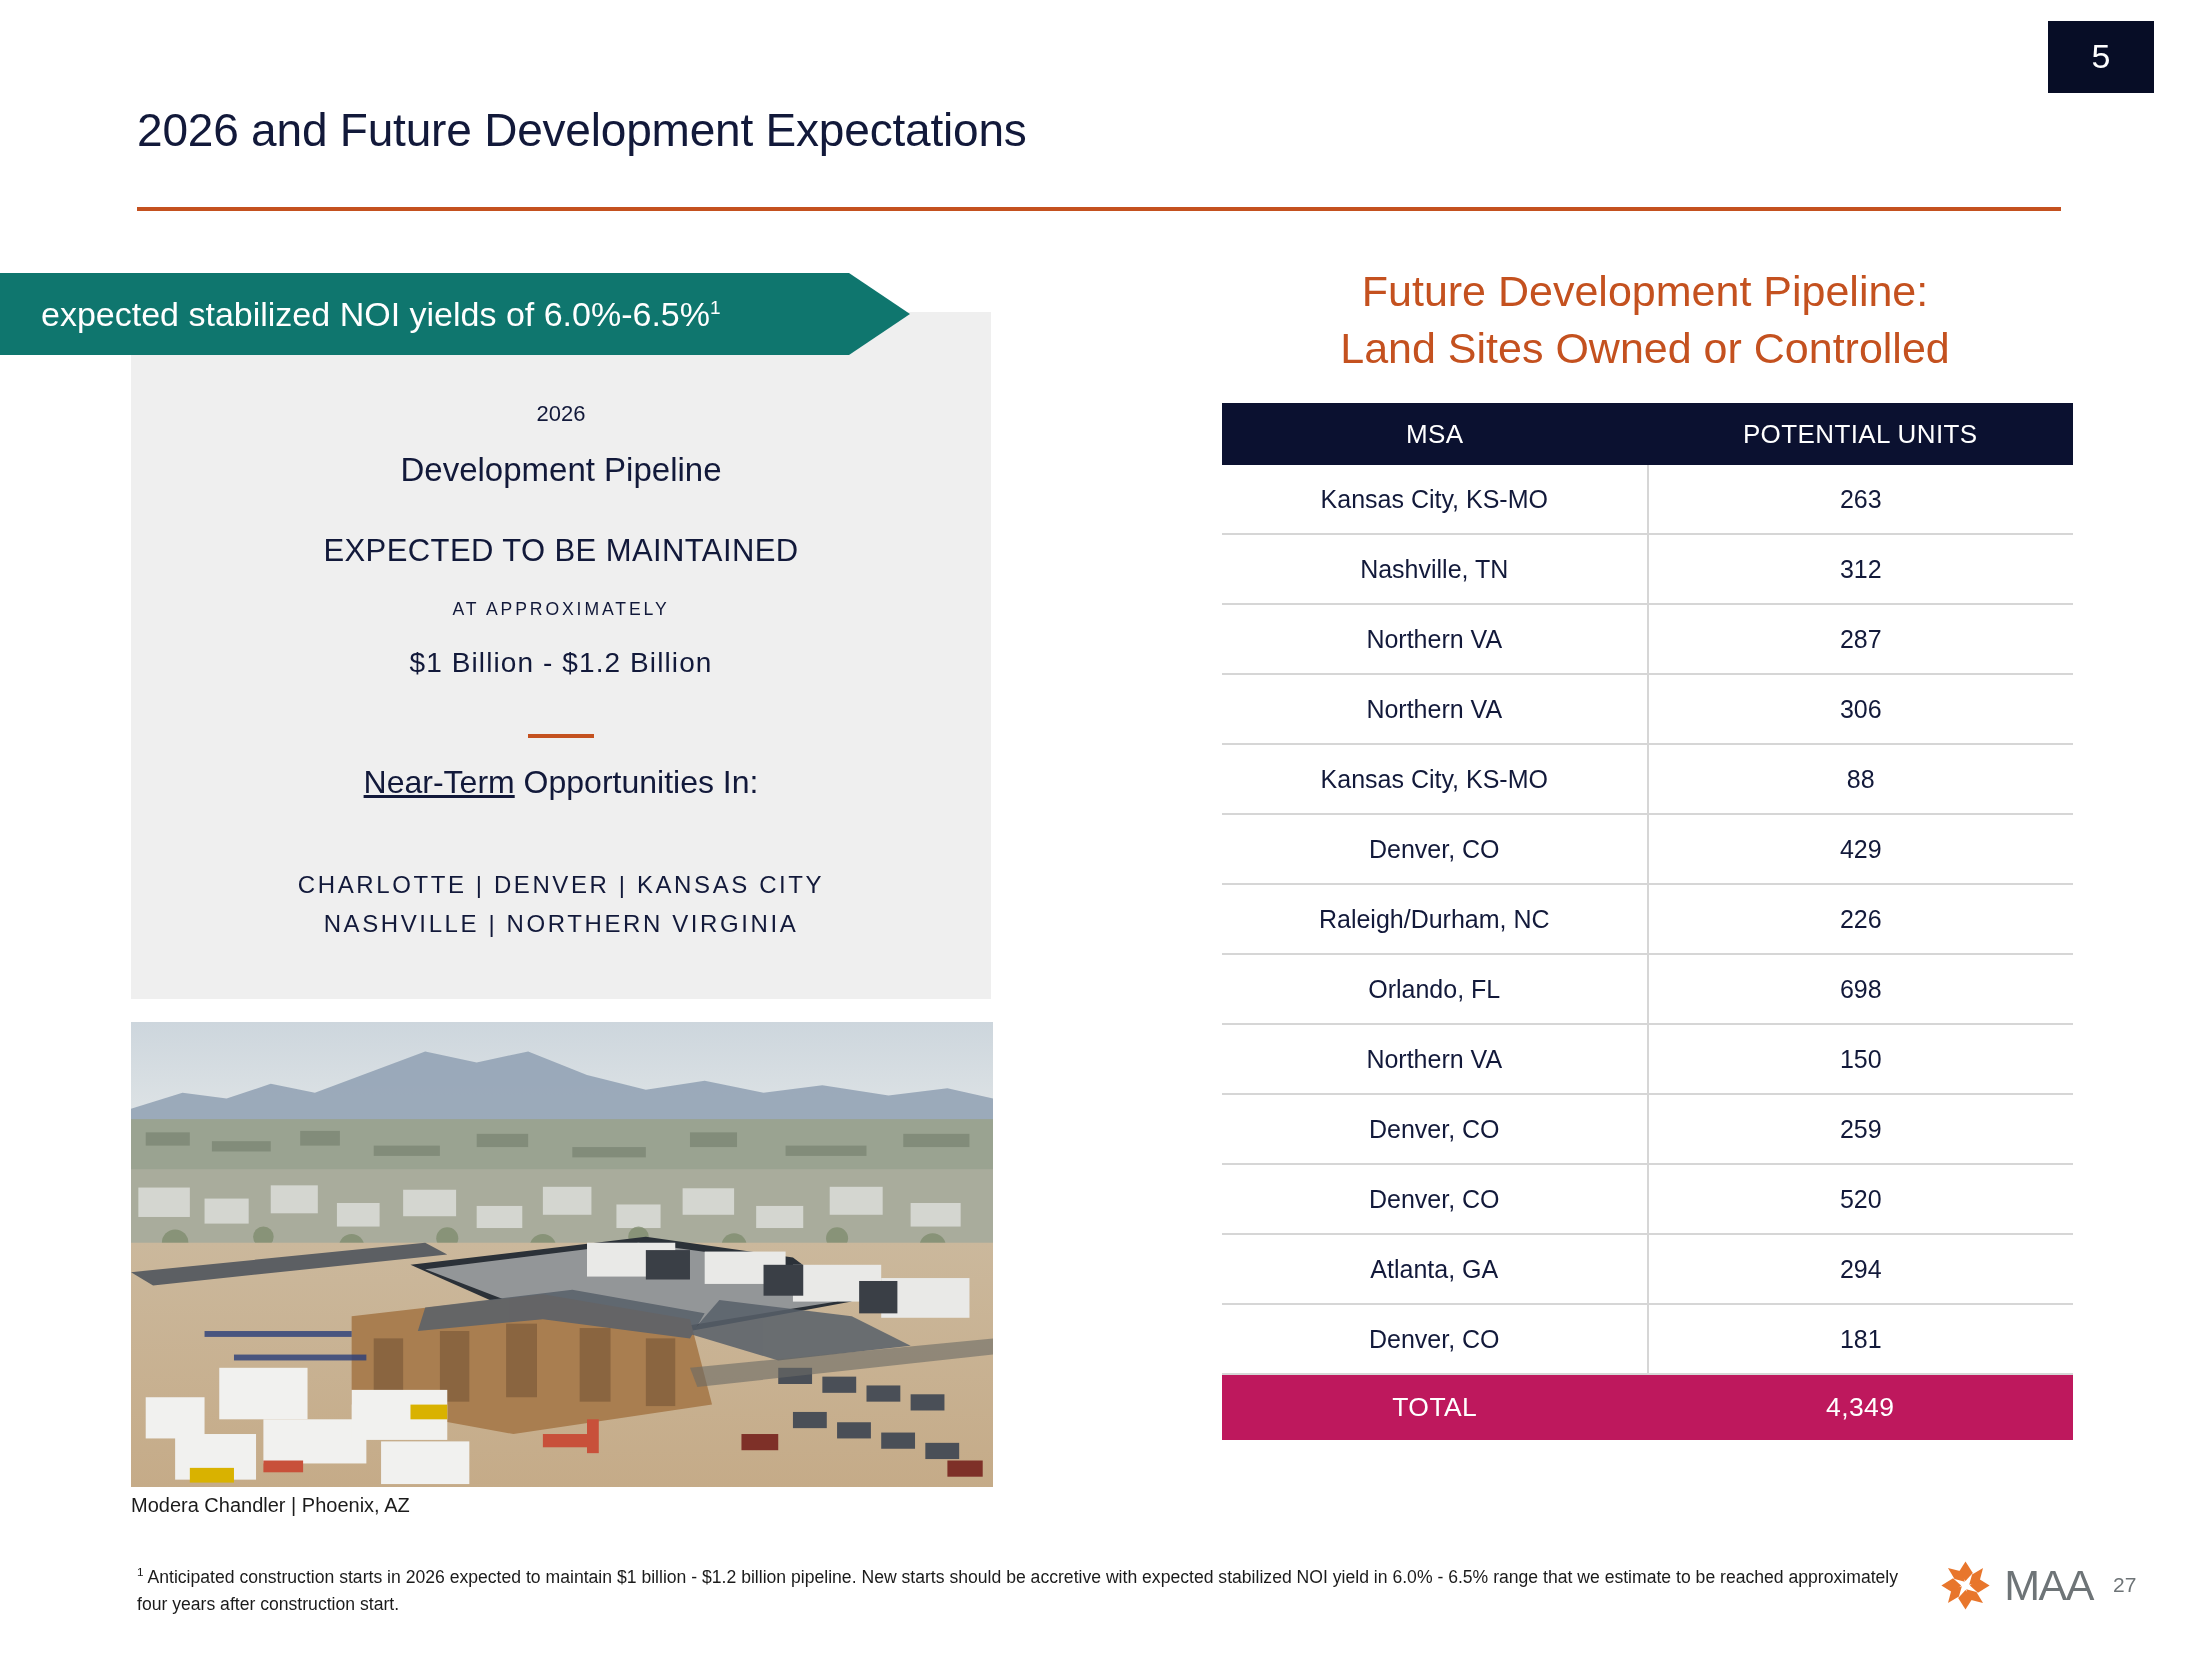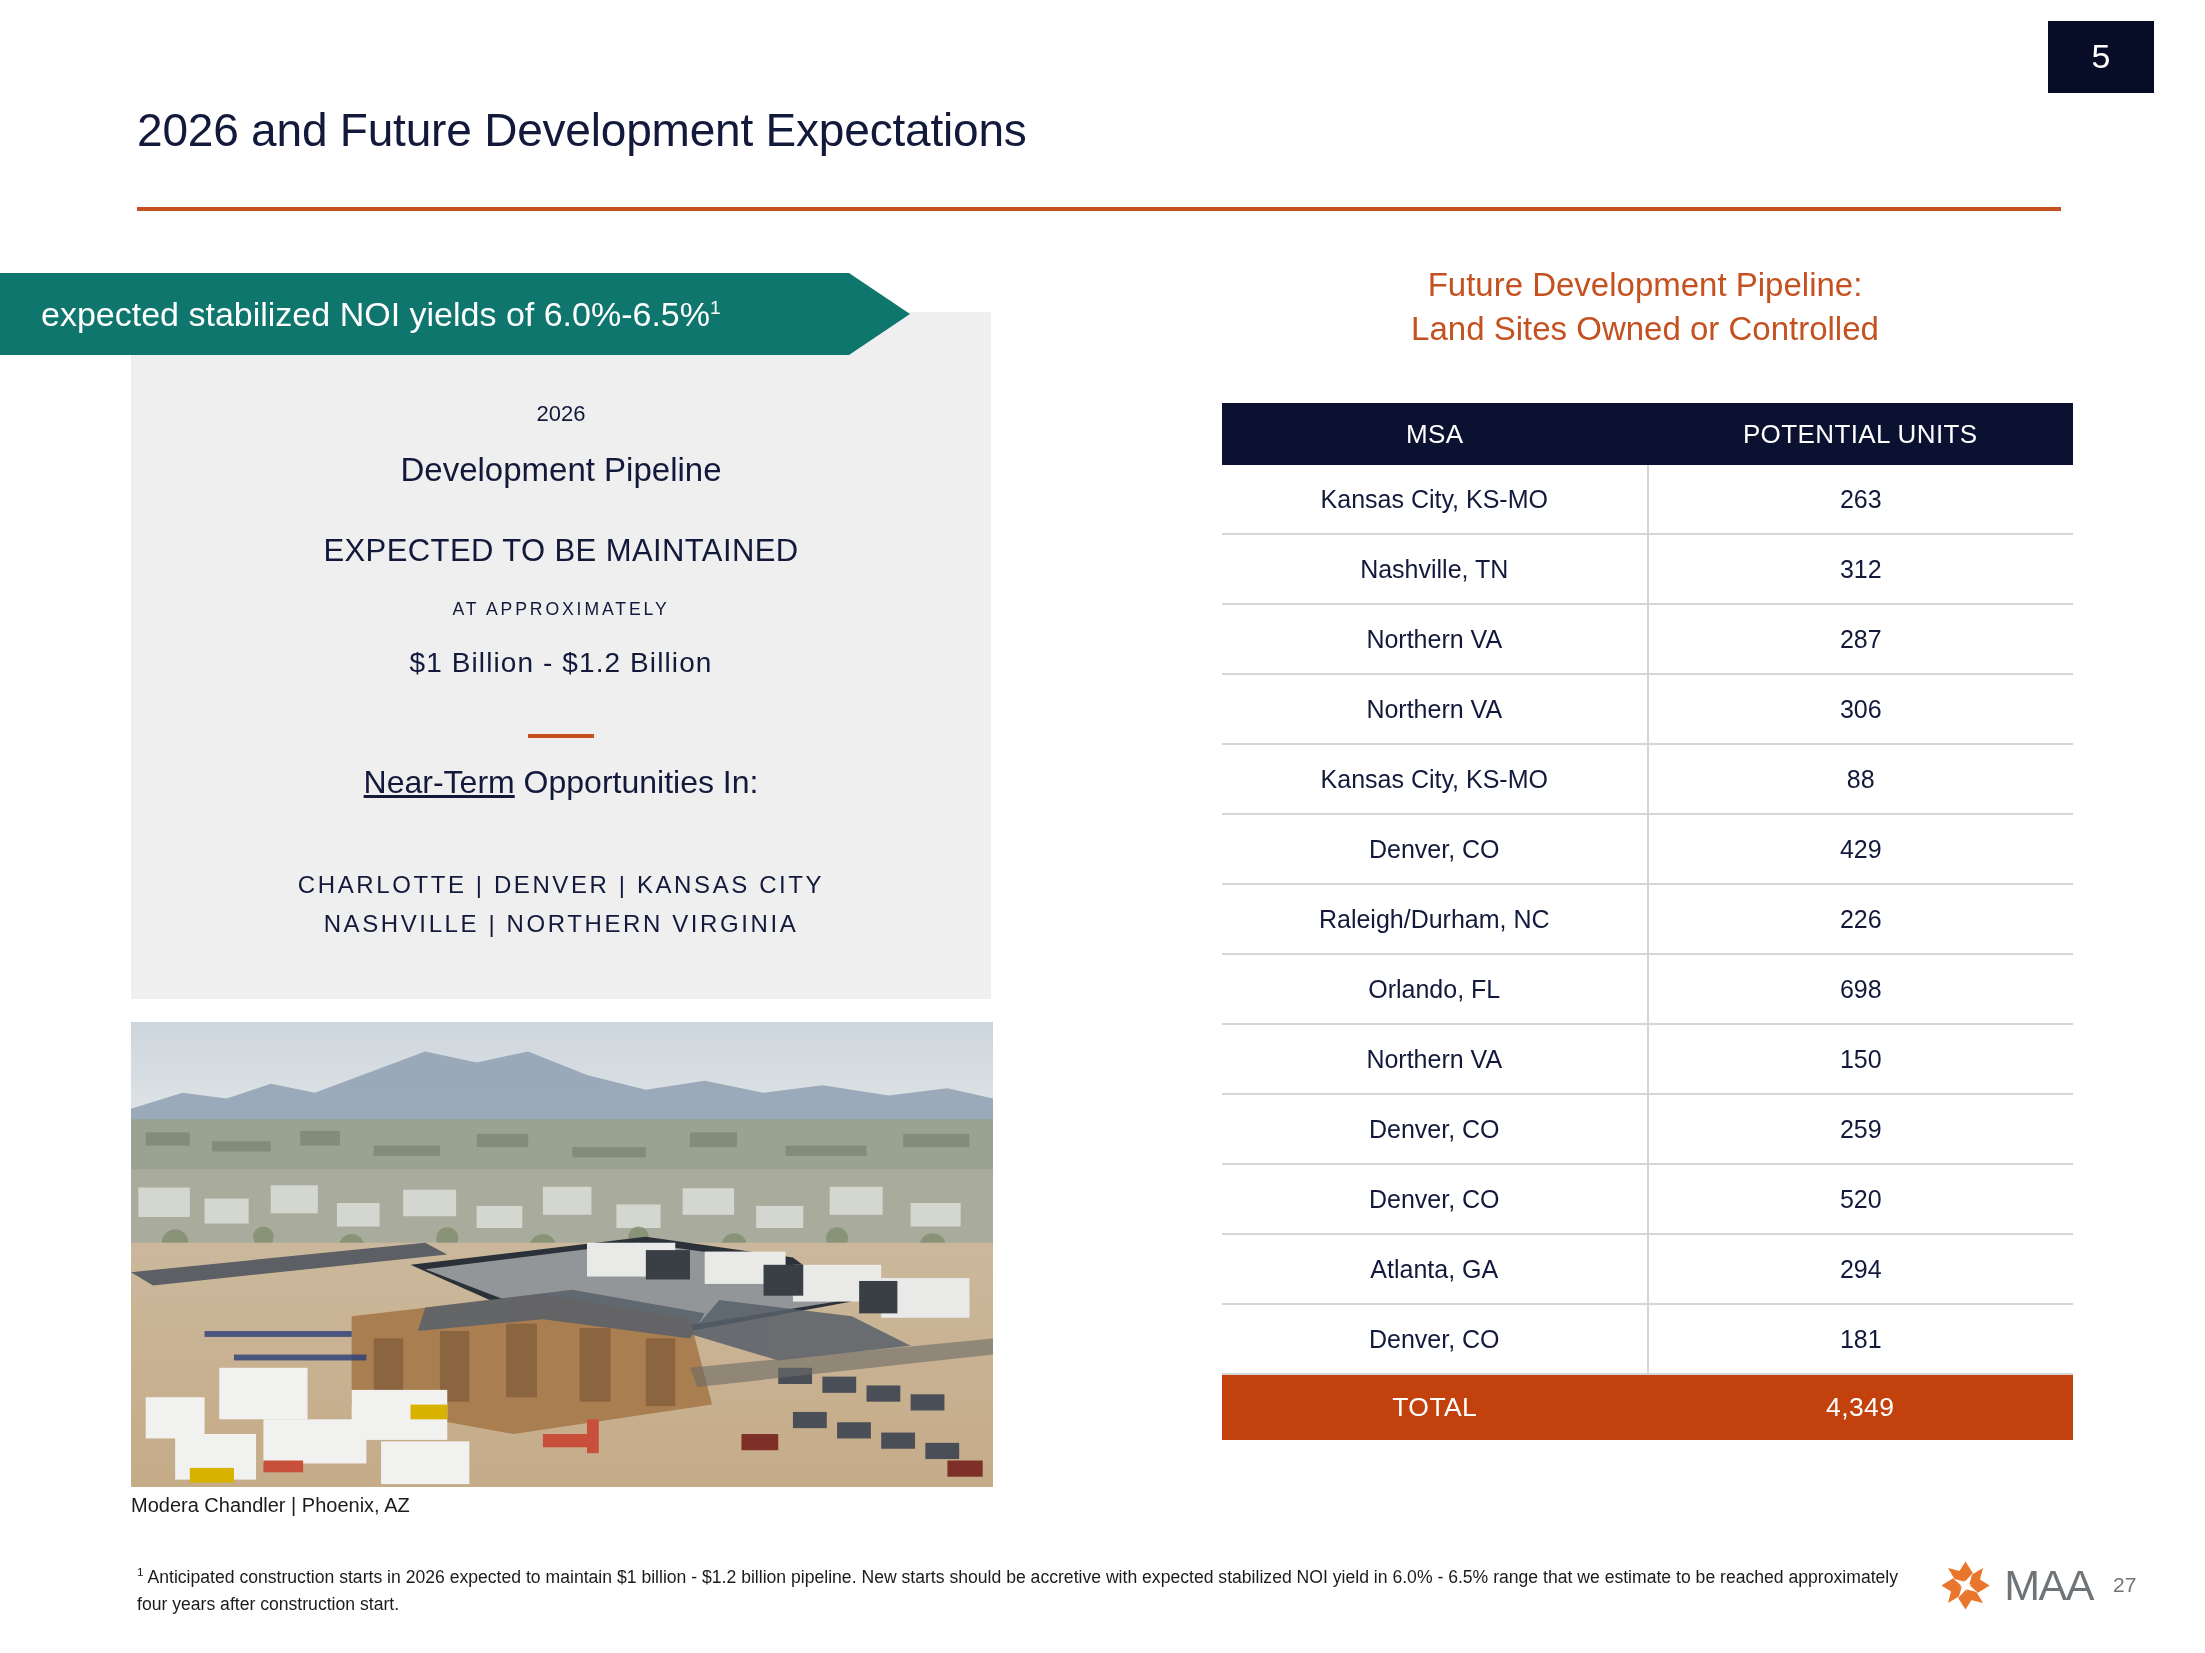--- a/index.html
+++ b/index.html
@@ -128,21 +128,21 @@
     color: #1b1b1b;
   }
 
   
   #pipeline-heading {
     position: absolute;
     left: 1214px;
     top: 263px;
     width: 862px;
     text-align: center;
-    font-size: 33px;
+    font-size: 43px;
     color: #c4511f;
     line-height: 1.32;
   }
 
   #units-table {
     position: absolute;
     left: 1222px;
     top: 403px;
     width: 851px;
     border-collapse: collapse;
@@ -165,21 +165,21 @@
     letter-spacing: 0.4px;
   }
   #units-table tbody tr {
     border-bottom: 2.2px solid #d6d6d6;
   }
   #units-table tbody td.msa {
     border-right: 2.2px solid #d6d6d6;
     width: 448px;
   }
   #units-table tbody tr.total-row {
-    background: #c2410c;
+    background: #be185d;
     border-bottom: none;
     margin-left: 32px;
   }
   #units-table tbody tr.total-row td {
     color: #ffffff;
     font-size: 26.5px;
     border-right: none;
     height: 65px;
     letter-spacing: 0.4px;
   }

